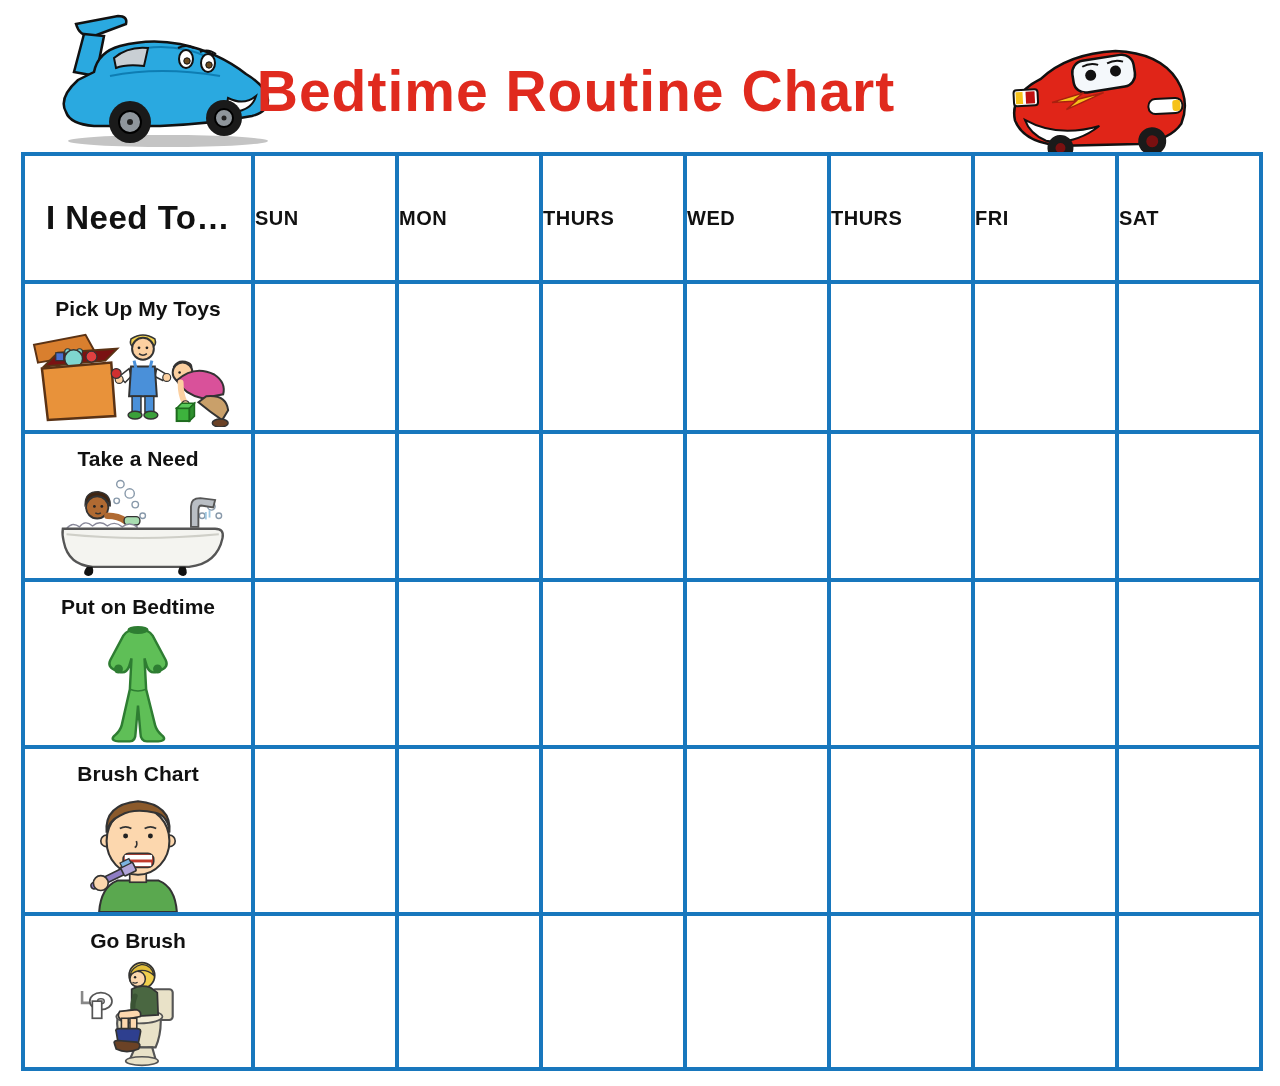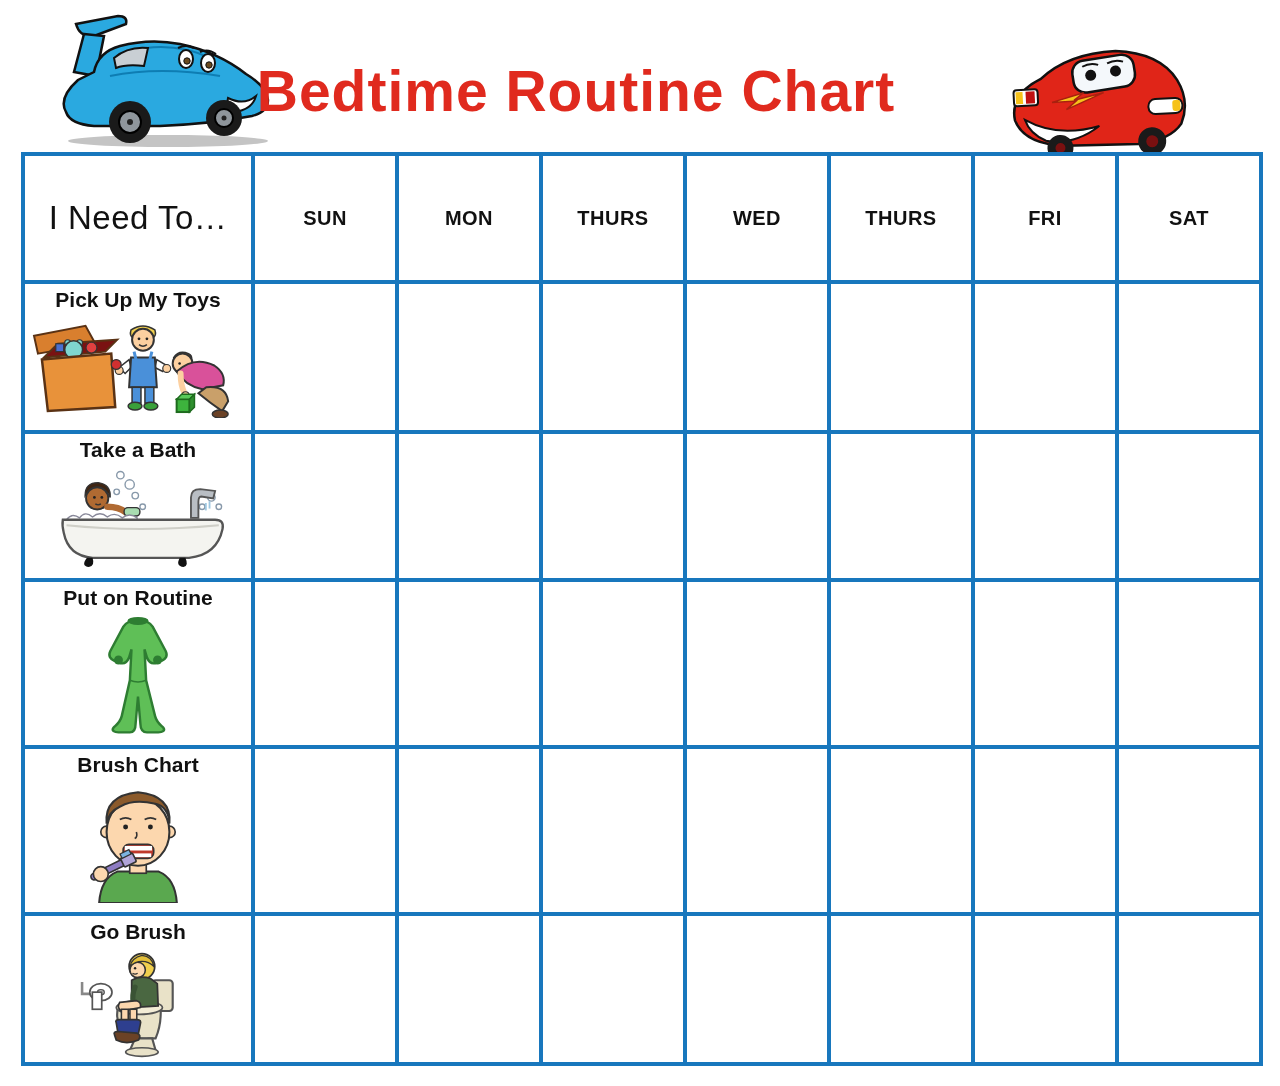--- a/index.html
+++ b/index.html
@@ -32,45 +32,45 @@
     table-layout:fixed;
     background:#ffffff;
   }
   .routine-table th, .routine-table td {
     border:4px solid #1877bd;
     padding:0;
     background:#ffffff;
   }
   .corner-cell {
     font-size:33px;
-    font-weight:normal;
-    color:#111111;
-    text-align:center;
-    vertical-align:middle;
-    letter-spacing:0.5px;
-  }
-  .day-header {
-    font-size:20px;
     font-weight:bold;
     color:#111111;
     text-align:center;
     vertical-align:middle;
     letter-spacing:0.5px;
   }
+  .day-header {
+    font-size:20px;
+    font-weight:bold;
+    color:#111111;
+    text-align:left;
+    vertical-align:middle;
+    letter-spacing:0.5px;
+  }
   .task-cell {
     vertical-align:top;
     text-align:center;
     padding-top:6px;
   }
   .task-label {
     display:block;
     font-size:21px;
     font-weight:bold;
     color:#111111;
-    margin-top:4px;
+    margin-top:13px;
   }
   .task-art { display:block; margin:2px auto 0 auto; }
 </style>
 </head>
 <body>
 
 <div>
 
   <svg class="car-art blue" viewBox="0 0 235 135" aria-hidden="true">
     <ellipse cx="118" cy="127" rx="100" ry="6" fill="#c4c4c4"></ellipse>
@@ -190,21 +190,21 @@
         <td></td>
         <td></td>
         <td></td>
         <td></td>
         <td></td>
         <td></td>
   </tr>
 
   <tr style="height:148px">
     <td class="task-cell">
-      <span class="task-label">Take a Bath</span>
+      <span class="task-label">Take a Need</span>
       <svg class="task-art" width="215" height="104" viewBox="0 0 215 112" aria-hidden="true">
         <g fill="#ffffff" stroke="#8899aa" stroke-width="1.5">
           <circle cx="88" cy="12" r="4"></circle>
               <circle cx="98" cy="22" r="5"></circle>
               <circle cx="84" cy="30" r="3"></circle>
           <circle cx="104" cy="34" r="3.5"></circle>
               <circle cx="58" cy="38" r="3"></circle>
               <circle cx="186" cy="36" r="4"></circle>
           <circle cx="176" cy="46" r="3"></circle>
               <circle cx="194" cy="46" r="3"></circle>
@@ -231,21 +231,21 @@
         <td></td>
         <td></td>
         <td></td>
         <td></td>
         <td></td>
         <td></td>
   </tr>
 
   <tr style="height:167px">
     <td class="task-cell">
-      <span class="task-label">Put on Routine</span>
+      <span class="task-label">Put on Bedtime</span>
       <svg class="task-art" width="98" height="122" viewBox="0 0 120 150" aria-hidden="true">
         <path d="M60,10 C52,10 46,12 42,18 L26,48 C23,54 26,58 31,60 L39,63 C44,64 47,61 49,56 L52,46 L50,84 L40,128 C38,136 33,139 30,142 C27,146 31,148 36,148 L50,148 C55,148 57,144 57,138 L60,104 L63,138 C63,144 66,148 71,148 L85,148 C90,148 94,146 91,142 C88,139 83,136 81,128 L70,84 L68,46 L71,56 C73,61 76,64 81,63 L89,60 C94,58 97,54 94,48 L78,18 C74,12 68,10 60,10 Z" fill="#5fbf57" stroke="#2e7d32" stroke-width="3"></path>
         <ellipse cx="60" cy="11" rx="13" ry="5" fill="#2e7d32"></ellipse>
         <circle cx="36" cy="59" r="5.5" fill="#2e7d32"></circle>
         <circle cx="84" cy="59" r="5.5" fill="#2e7d32"></circle>
         <path d="M50,84 Q60,88 70,84" fill="none" stroke="#2e7d32" stroke-width="2"></path>
       </svg>
     </td>
     <td></td>
         <td></td>

